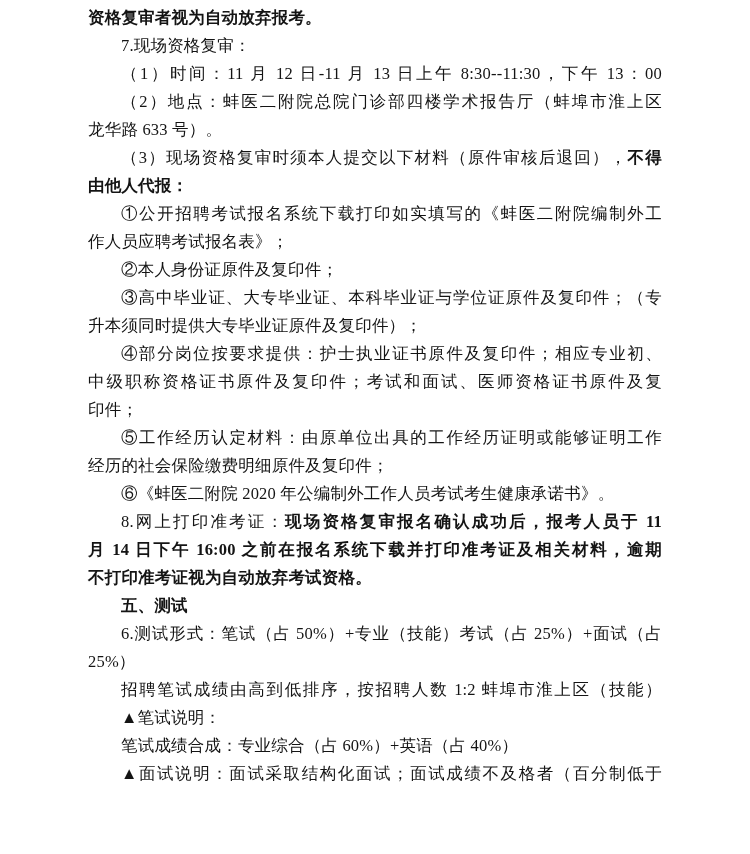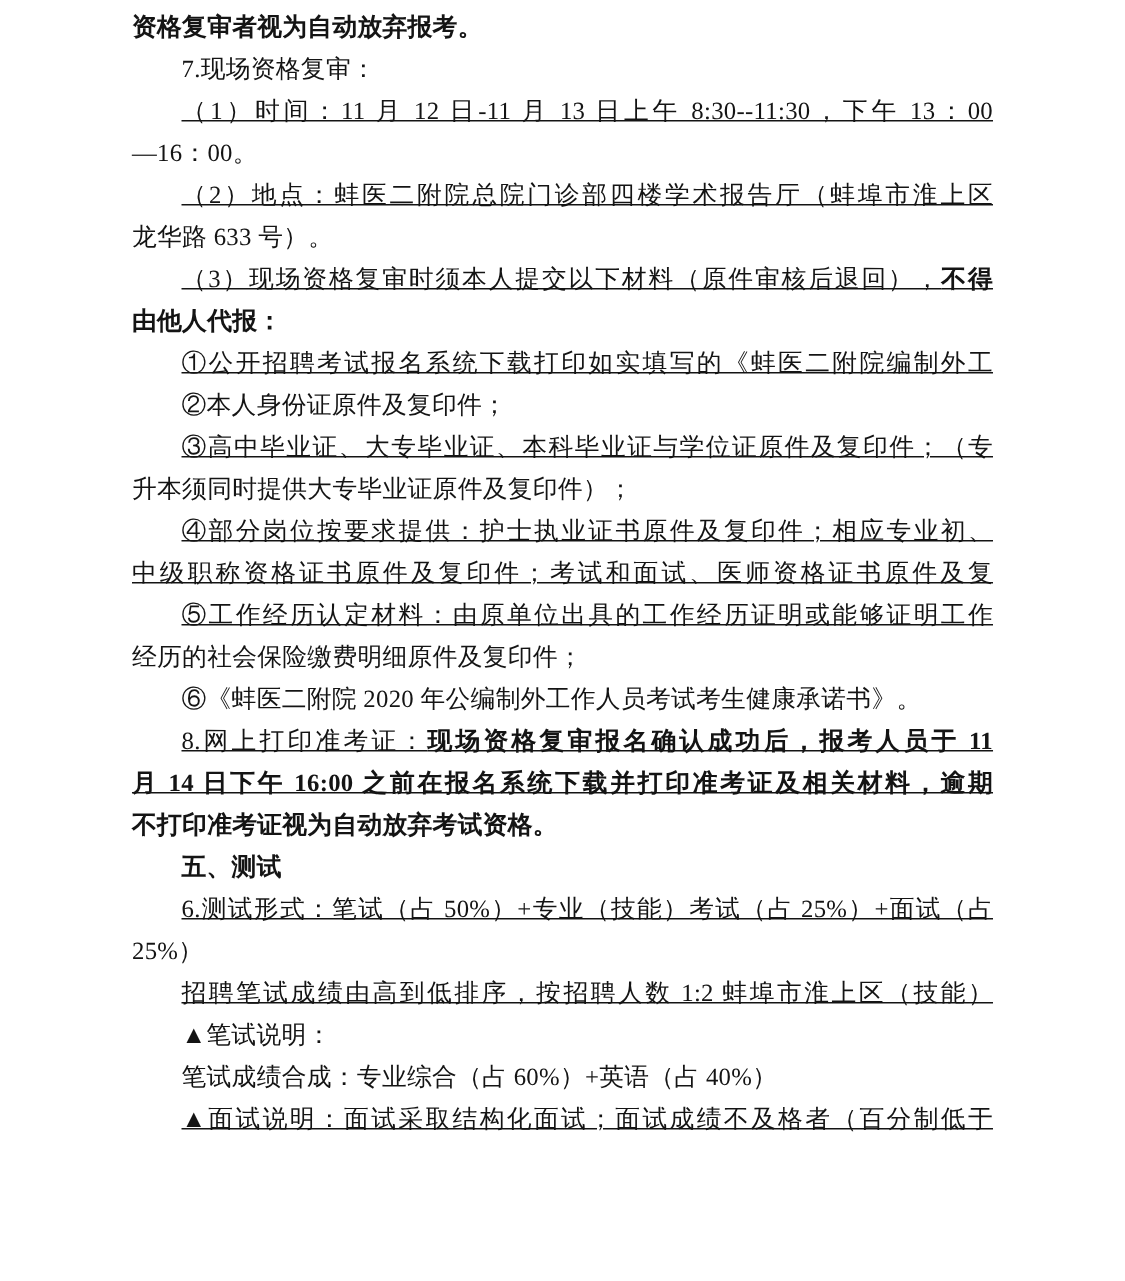--- a/index.html
+++ b/index.html
@@ -24,49 +24,49 @@
   }
   .line {
     height: 28px;
     text-align: left;
     letter-spacing: 0.2px;
   }
   
   .line.j {
     text-align: justify;
     text-align-last: justify;
-    text-decoration: underline;
   }
   
   .line.i2 {
     padding-left: 33px;
   }
   .b {
     font-weight: 700;
   }
 </style>
 </head>
 <body style="background: rgb(255, 255, 255);">
 
 <div class="page" style="color: rgb(20, 20, 20);">
   <div>
       <div class="line"><span class="b">资格复审者视为自动放弃报考。</span></div>
       <div class="line i2"><span class="">7.现场资格复审：</span></div>
       <div class="line j i2"><span class="">（1）时间：11 月 12 日-11 月 13 日上午 8:30--11:30，下午 13：00</span></div>
-      <div class="line"><span class="">—16：00。</span></div>
       <div class="line j i2"><span class="">（2）地点：蚌医二附院总院门诊部四楼学术报告厅（蚌埠市淮上区</span></div>
       <div class="line"><span class="">龙华路 633 号）。</span></div>
       <div class="line j i2"><span class="">（3）现场资格复审时须本人提交以下材料（原件审核后退回），</span><span class="b">不得</span></div>
       <div class="line"><span class="b">由他人代报：</span></div>
       <div class="line j i2"><span class="">①公开招聘考试报名系统下载打印如实填写的《蚌医二附院编制外工</span></div>
+      <div class="line"><span class="">作人员应聘考试报名表》；</span></div>
       <div class="line i2"><span class="">②本人身份证原件及复印件；</span></div>
       <div class="line j i2"><span class="">③高中毕业证、大专毕业证、本科毕业证与学位证原件及复印件；（专</span></div>
       <div class="line"><span class="">升本须同时提供大专毕业证原件及复印件）；</span></div>
       <div class="line j i2"><span class="">④部分岗位按要求提供：护士执业证书原件及复印件；相应专业初、</span></div>
       <div class="line j"><span class="">中级职称资格证书原件及复印件；考试和面试、医师资格证书原件及复</span></div>
+      <div class="line"><span class="">印件；</span></div>
       <div class="line j i2"><span class="">⑤工作经历认定材料：由原单位出具的工作经历证明或能够证明工作</span></div>
       <div class="line"><span class="">经历的社会保险缴费明细原件及复印件；</span></div>
       <div class="line i2"><span class="">⑥《蚌医二附院 2020 年公编制外工作人员考试考生健康承诺书》。</span></div>
       <div class="line j i2"><span class="">8.网上打印准考证：</span><span class="b">现场资格复审报名确认成功后，报考人员于 11</span></div>
       <div class="line j"><span class="b">月 14 日下午 16:00 之前在报名系统下载并打印准考证及相关材料，逾期</span></div>
       <div class="line"><span class="b">不打印准考证视为自动放弃考试资格。</span></div>
       <div class="line i2"><span class="b">五、测试</span></div>
       <div class="line j i2"><span class="">6.测试形式：笔试（占 50%）+专业（技能）考试（占 25%）+面试（占</span></div>
       <div class="line"><span class="">25%）</span></div>
       <div class="line j i2"><span class="">招聘笔试成绩由高到低排序，按招聘人数 1:2 蚌埠市淮上区（技能）</span></div>

